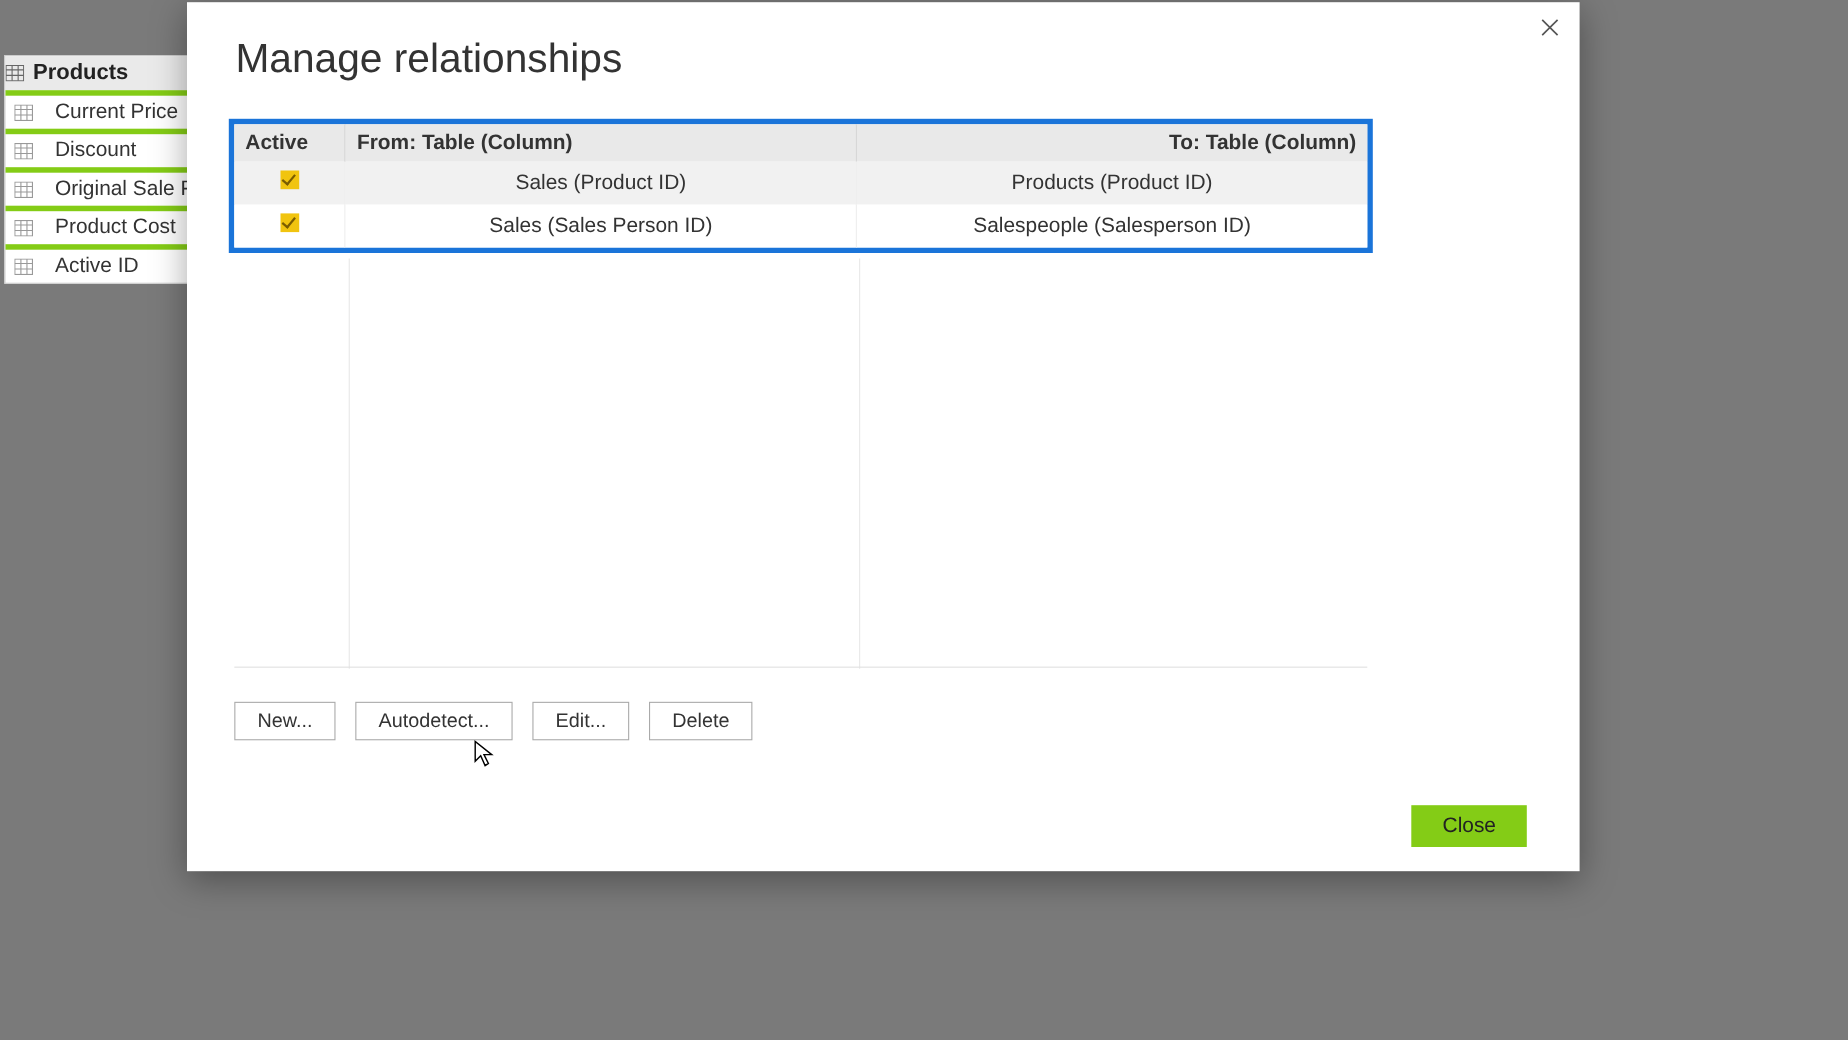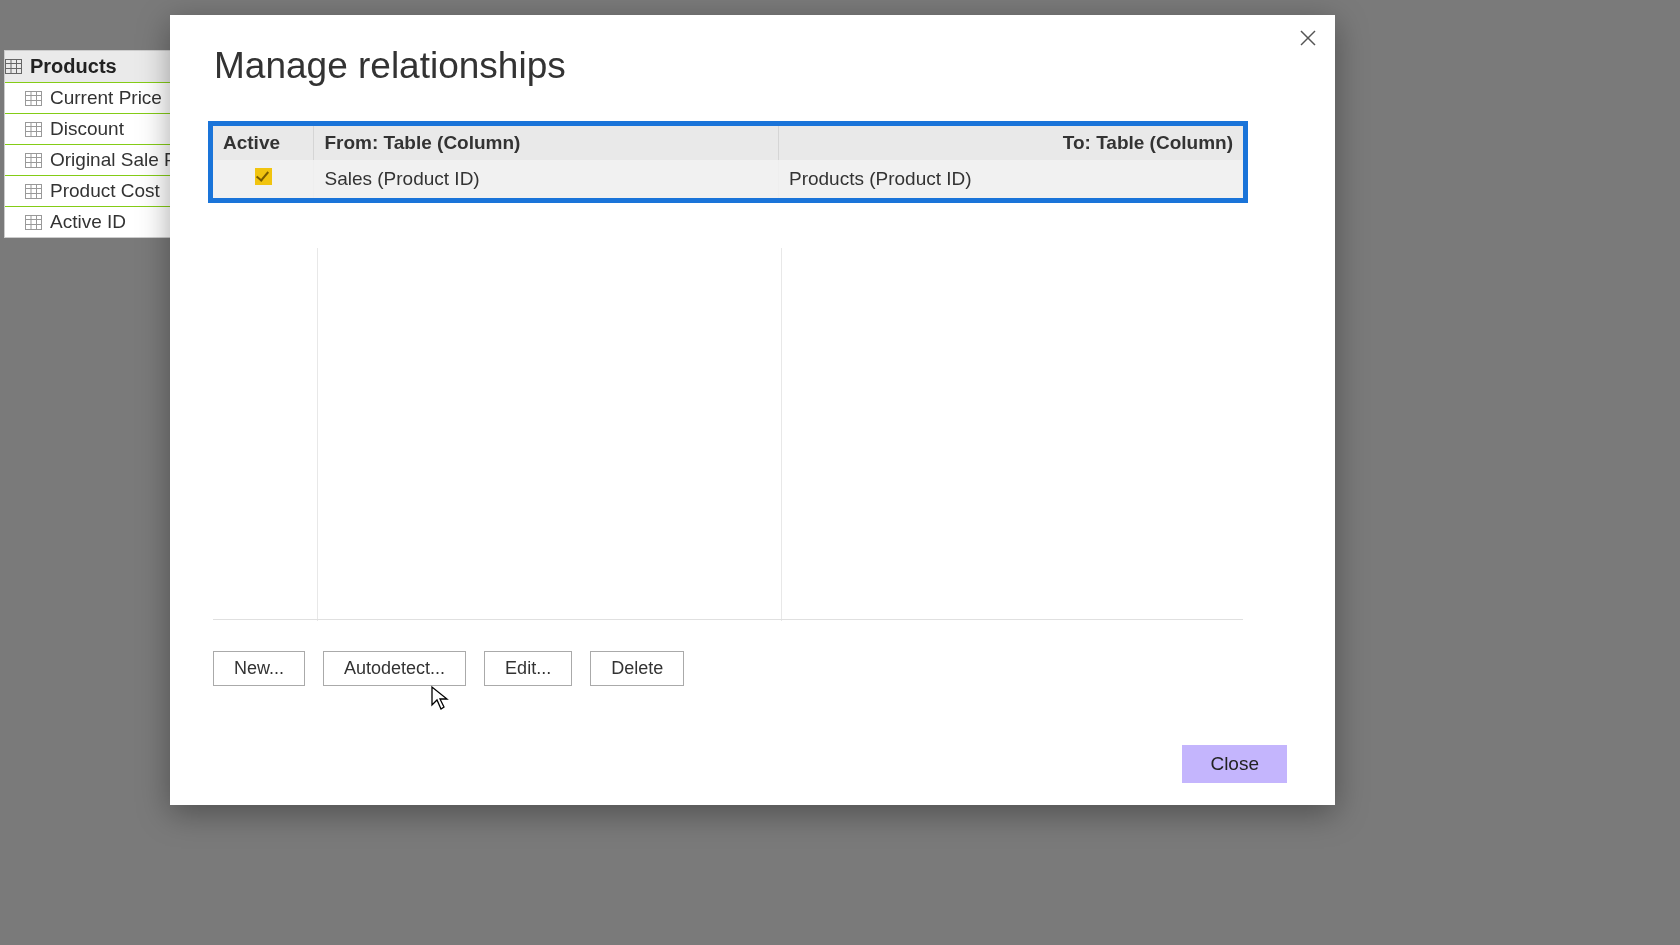--- a/index.html
+++ b/index.html
@@ -29,40 +29,40 @@
       gap: 8px;
       padding: 4px 0;
       background: #eaeaea;
       font-weight: 600;
       font-size: 20px;
       color: #222;
     }
     .field-row {
       display: flex;
       align-items: center;
-      gap: 8px;
-      padding: 4px 20px;
+      gap: 20px;
+      padding: 4px 8px;
       font-size: 19px;
       color: #333;
-      border-top: 1px solid #84cc16;
+      border-top: 5px solid #84cc16;
       white-space: nowrap;
       overflow: hidden;
     }
     .table-icon {
       width: 17px;
       height: 15px;
       display: inline-block;
       flex-shrink: 0;
     }
     .table-icon svg { display:block; }
     .dialog {
       position: absolute;
       left: 170px;
-      top: 15px;
-      width: 1165px;
+      top: 2px;
+      width: 1266px;
       height: 790px;
       background: #fff;
       box-shadow: 0 8px 30px rgba(0,0,0,0.35);
       padding-left: 12px;
     }
     .dialog-close {
       position: absolute;
       right: 10px;
       top: 6px;
       width: 34px;
@@ -104,20 +104,21 @@
       border-right: 1px solid #d5d5d5;
     }
     .rel-table th:last-child { border-right: none; text-align: right; }
     .col-active { width: 100px; text-align: center; }
     .col-from { width: 460px; }
     .col-to { width: 460px; }
     .rel-table td {
       padding: 8px 10px;
       color: #333;
       border-right: 1px solid #eee;
+      text-align: center;
     }
     .rel-table td:last-child { border-right: none; }
     .rel-table tbody tr:nth-child(odd) { background: #f1f1f1; }
     .rel-table tbody tr:nth-child(even) { background: #fff; }
     .active-cell { text-align: center; }
     .chk {
       display: inline-block;
       width: 17px;
       height: 17px;
       background: #f1c40f;
@@ -163,21 +164,21 @@
       font-size: 18px;
       padding: 6px 20px;
       cursor: pointer;
       min-width: 88px;
       text-align: center;
     }
     .btn-close {
       position: absolute;
       right: 48px;
       bottom: 22px;
-      background: #c4b5fd;
+      background: #84cc16;
       border: none;
       color: #222;
       font-size: 19px;
       padding: 8px 28px;
       font-weight: 500;
       cursor: pointer;
       margin-top: 28px;
     }
     .cursor {
       position: absolute;
@@ -284,20 +285,25 @@
           <th class="col-from">From: Table (Column)</th>
           <th class="col-to">To: Table (Column)</th>
         </tr>
       </thead>
       <tbody>
         <tr>
           <td class="active-cell"><span class="chk"></span></td>
           <td>Sales (Product ID)</td>
           <td>Products (Product ID)</td>
         </tr>
+        <tr>
+          <td class="active-cell"><span class="chk"></span></td>
+          <td>Sales (Sales Person ID)</td>
+          <td>Salespeople (Salesperson ID)</td>
+        </tr>
       </tbody>
     </table>
   </div>
 
   <div class="rel-col-border1"></div>
   <div class="rel-col-border2"></div>
   <div class="rel-bottom-border"></div>
 
   <div class="action-buttons">
     <button class="btn">New...</button>

